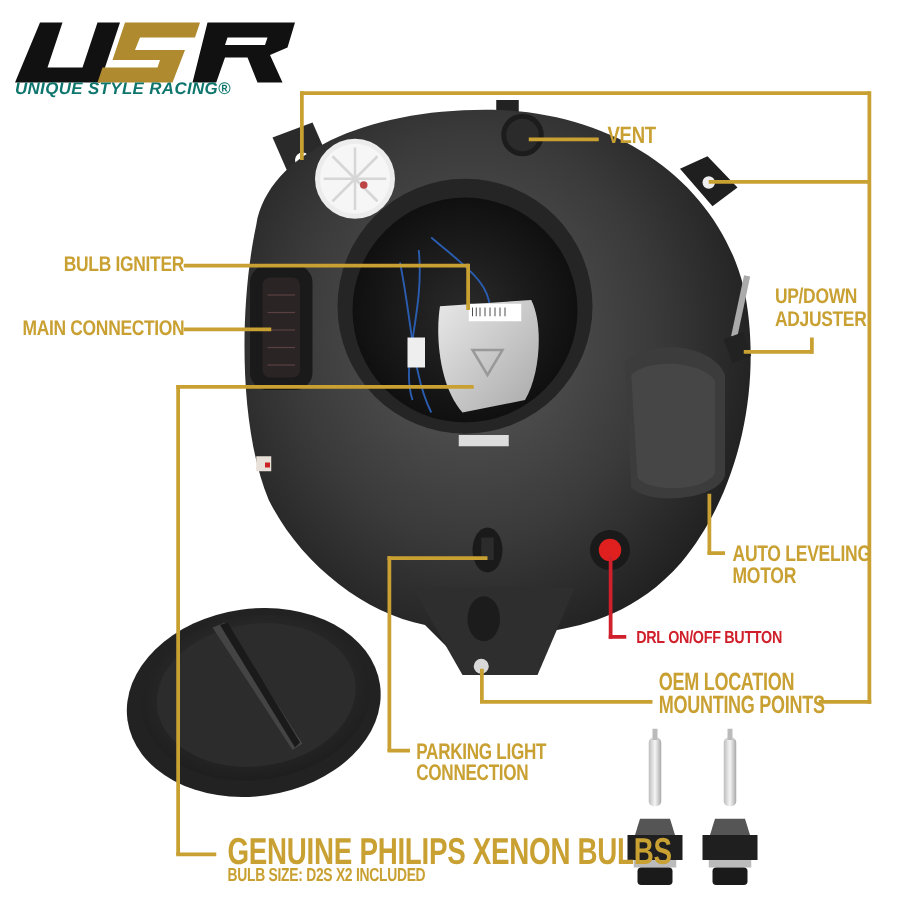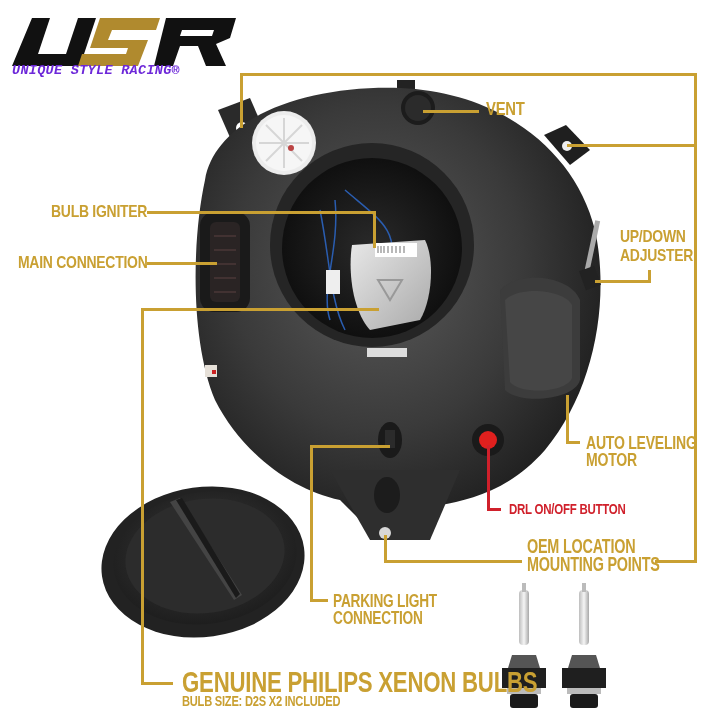--- a/index.html
+++ b/index.html
@@ -3,21 +3,21 @@
   <meta charset="utf-8">
   <style>
     * { margin: 0; padding: 0; box-sizing: border-box; }
     html, body { width: 720px; height: 720px; background: #ffffff; overflow: hidden; }
     body { position: relative; font-family: "Liberation Sans", sans-serif; }
 
     .canvas { position: absolute; left: 0; top: 0; width: 720px; height: 720px; }
 
     
     .logo { position: absolute; left: 10px; top: 8px; width: 230px; height: 72px; }
-    .logo-tag { position: absolute; left: 12px; top: 63px; font-family: Liberation Mono, monospace; font-weight: bold; font-style: italic; font-size: 13.5px; letter-spacing: 0.3px; color: #6d28d9; white-space: nowrap; }
+    .logo-tag { position: absolute; left: 12px; top: 63px; font-family: Liberation Sans, sans-serif; font-weight: bold; font-style: italic; font-size: 13.5px; letter-spacing: 0.3px; color: #0f766e; white-space: nowrap; }
 
     
     .label { position: absolute; font-family: "Liberation Sans", sans-serif; font-weight: bold; color: #c9a032; text-transform: uppercase; white-space: nowrap; transform-origin: left top; line-height: 1; letter-spacing: -0.3px; }
     .label.red { color: #d0202b; }
     .label .sub { display: block; }
 
     .lbl-vent { left: 486px; top: 99px; font-size: 19px; transform: scaleX(0.78); }
     .lbl-bulb { left: 51px; top: 203px; font-size: 17px; transform: scaleX(0.82); }
     .lbl-main { left: 18px; top: 254px; font-size: 17px; transform: scaleX(0.82); }
     .lbl-updown { left: 620px; top: 228px; font-size: 17px; transform: scaleX(0.82); line-height: 1.1; }

